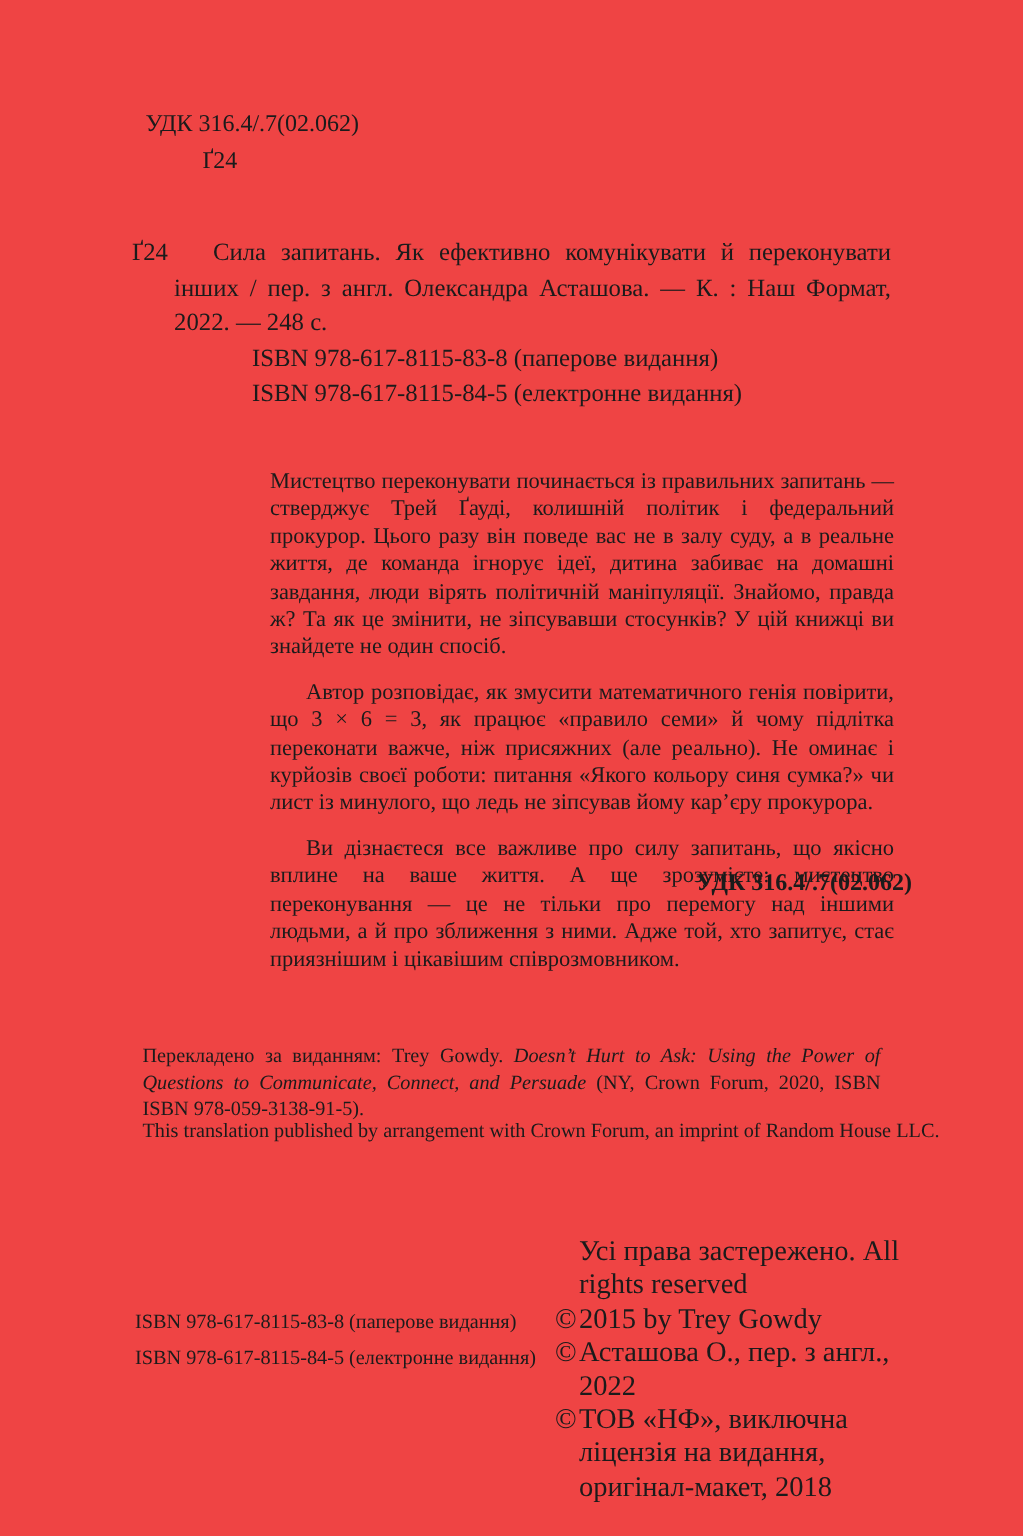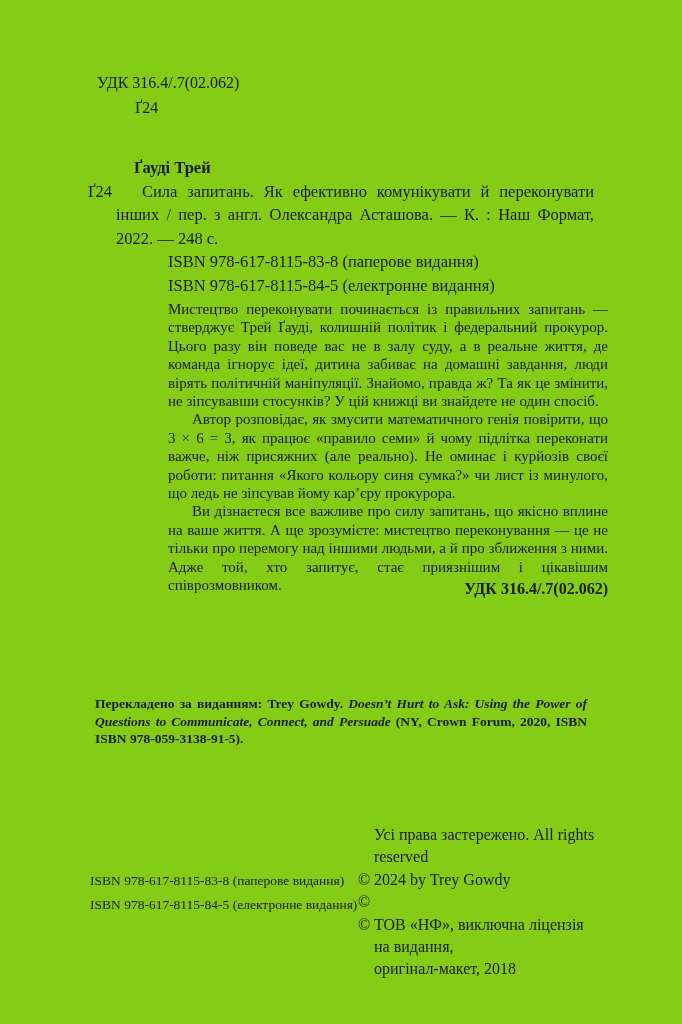--- a/index.html
+++ b/index.html
@@ -4,21 +4,21 @@
 <style>
   html, body {
     margin: 0;
     padding: 0;
     background: #ffffff;
   }
   .page {
     position: relative;
     width: 682px;
     height: 1024px;
-    background: #84cc16;
+    background: #ef4444;
     font-family: "Liberation Serif", "DejaVu Serif", serif;
     color: #1b1b1b;
     overflow: hidden;
   }
   .abs { position: absolute; }
 
   
   .udc-top {
     left: 97px; top: 70px;
     font-size: 16px; line-height: 25px;
@@ -40,75 +40,73 @@
   }
   .bib-isbns { margin-left: 80px; }
 
   
   .annotation {
     left: 168px; top: 300px;
     width: 440px;
     font-size: 15px; line-height: 18.4px;
     text-align: justify;
   }
-  .annotation p { margin: 0; }
+  .annotation p { margin: 12px; }
   .annotation p.indented { text-indent: 24px; }
 
   .udc-bottom {
     left: 168px; top: 580px;
     width: 440px;
     text-align: right;
     font-weight: bold;
     font-size: 16px;
   }
 
   
   .source-note {
     left: 95px; top: 695px;
     width: 492px;
     font-size: 13.5px; line-height: 17.5px;
     text-align: justify;
-    font-weight: bold;
   }
   .source-note .italic { font-style: italic; }
 
   .arrangement-note {
     left: 95px; top: 746px;
     font-size: 13.5px;
     white-space: nowrap;
   }
 
   
   .bottom-left {
     left: 90px; top: 869px;
     font-size: 13.5px; line-height: 23.5px;
     white-space: nowrap;
   }
   .bottom-right {
-    left: 358px; top: 824px;
+    left: 370px; top: 824px;
     width: 242px;
-    font-size: 16px; line-height: 22.4px;
+    font-size: 19px; line-height: 22.4px;
   }
   .rights-line { padding-left: 16px; }
   .c-row { display: flex; align-items: flex-start; }
   .c-sym { width: 16px; flex: 0 0 16px; }
   .c-text { white-space: pre-line; }
 </style>
 </head>
 <body>
 
 <div class="page">
 
   <div class="abs udc-top">
     <div>УДК 316.4/.7(02.062)</div>
     <div class="code-line">Ґ24</div>
   </div>
 
   <div class="abs bib">
-    <div class="bib-author">Ґауді Трей</div>
     <div class="bib-entry">
       <span class="bib-code">Ґ24</span>
       <div class="bib-text">Сила запитань. Як ефективно комунікувати й переконувати інших / пер. з англ. Олександра Асташова. — К. : Наш Формат, 2022. — 248 с.</div>
     </div>
     <div class="bib-isbns">
       <div>ISBN 978-617-8115-83-8 (паперове видання)</div>
       <div>ISBN 978-617-8115-84-5 (електронне видання)</div>
     </div>
   </div>
 
@@ -117,34 +115,36 @@
     <p class="indented">Автор розповідає, як змусити математичного генія повірити, що 3 × 6 = 3, як працює «правило семи» й чому підлітка переконати важче, ніж присяжних (але реально). Не оминає і курйозів своєї роботи: питання «Якого кольору синя сумка?» чи лист із минулого, що ледь не зіпсував йому кар’єру прокурора.</p>
     <p class="indented">Ви дізнаєтеся все важливе про силу запитань, що якісно вплине на ваше життя. А ще зрозумієте: мистецтво переконування — це не тільки про перемогу над іншими людьми, а й про зближення з ними. Адже той, хто запитує, стає приязнішим і цікавішим співрозмовником.</p>
   </div>
 
   <div class="abs udc-bottom">УДК 316.4/.7(02.062)</div>
 
   <div class="abs source-note">
     <span>Перекладено за виданням: Trey Gowdy. </span><span class="italic">Doesn’t Hurt to Ask: Using the Power of Questions to Communicate, Connect, and Persuade</span><span> (NY, Crown Forum, 2020, ISBN ISBN 978-059-3138-91-5).</span>
   </div>
 
+  <div class="abs arrangement-note">This translation published by arrangement with Crown Forum, an imprint of Random House LLC.</div>
 
   <div class="abs bottom-left">
     <div>ISBN 978-617-8115-83-8 (паперове видання)</div>
     <div>ISBN 978-617-8115-84-5 (електронне видання)</div>
   </div>
 
   <div class="abs bottom-right">
     <div class="rights-line">Усі права застережено. All rights reserved</div>
     <div class="c-row">
       <span class="c-sym">©</span>
-      <span class="c-text">2024 by Trey Gowdy</span>
+      <span class="c-text">2015 by Trey Gowdy</span>
     </div>
     <div class="c-row">
       <span class="c-sym">©</span>
+      <span class="c-text">Асташова О., пер. з англ., 2022</span>
     </div>
     <div class="c-row">
       <span class="c-sym">©</span>
       <span class="c-text">ТОВ «НФ», виключна ліцензія на видання,
 оригінал-макет, 2018</span>
     </div>
   </div>
 
 </div>
 

